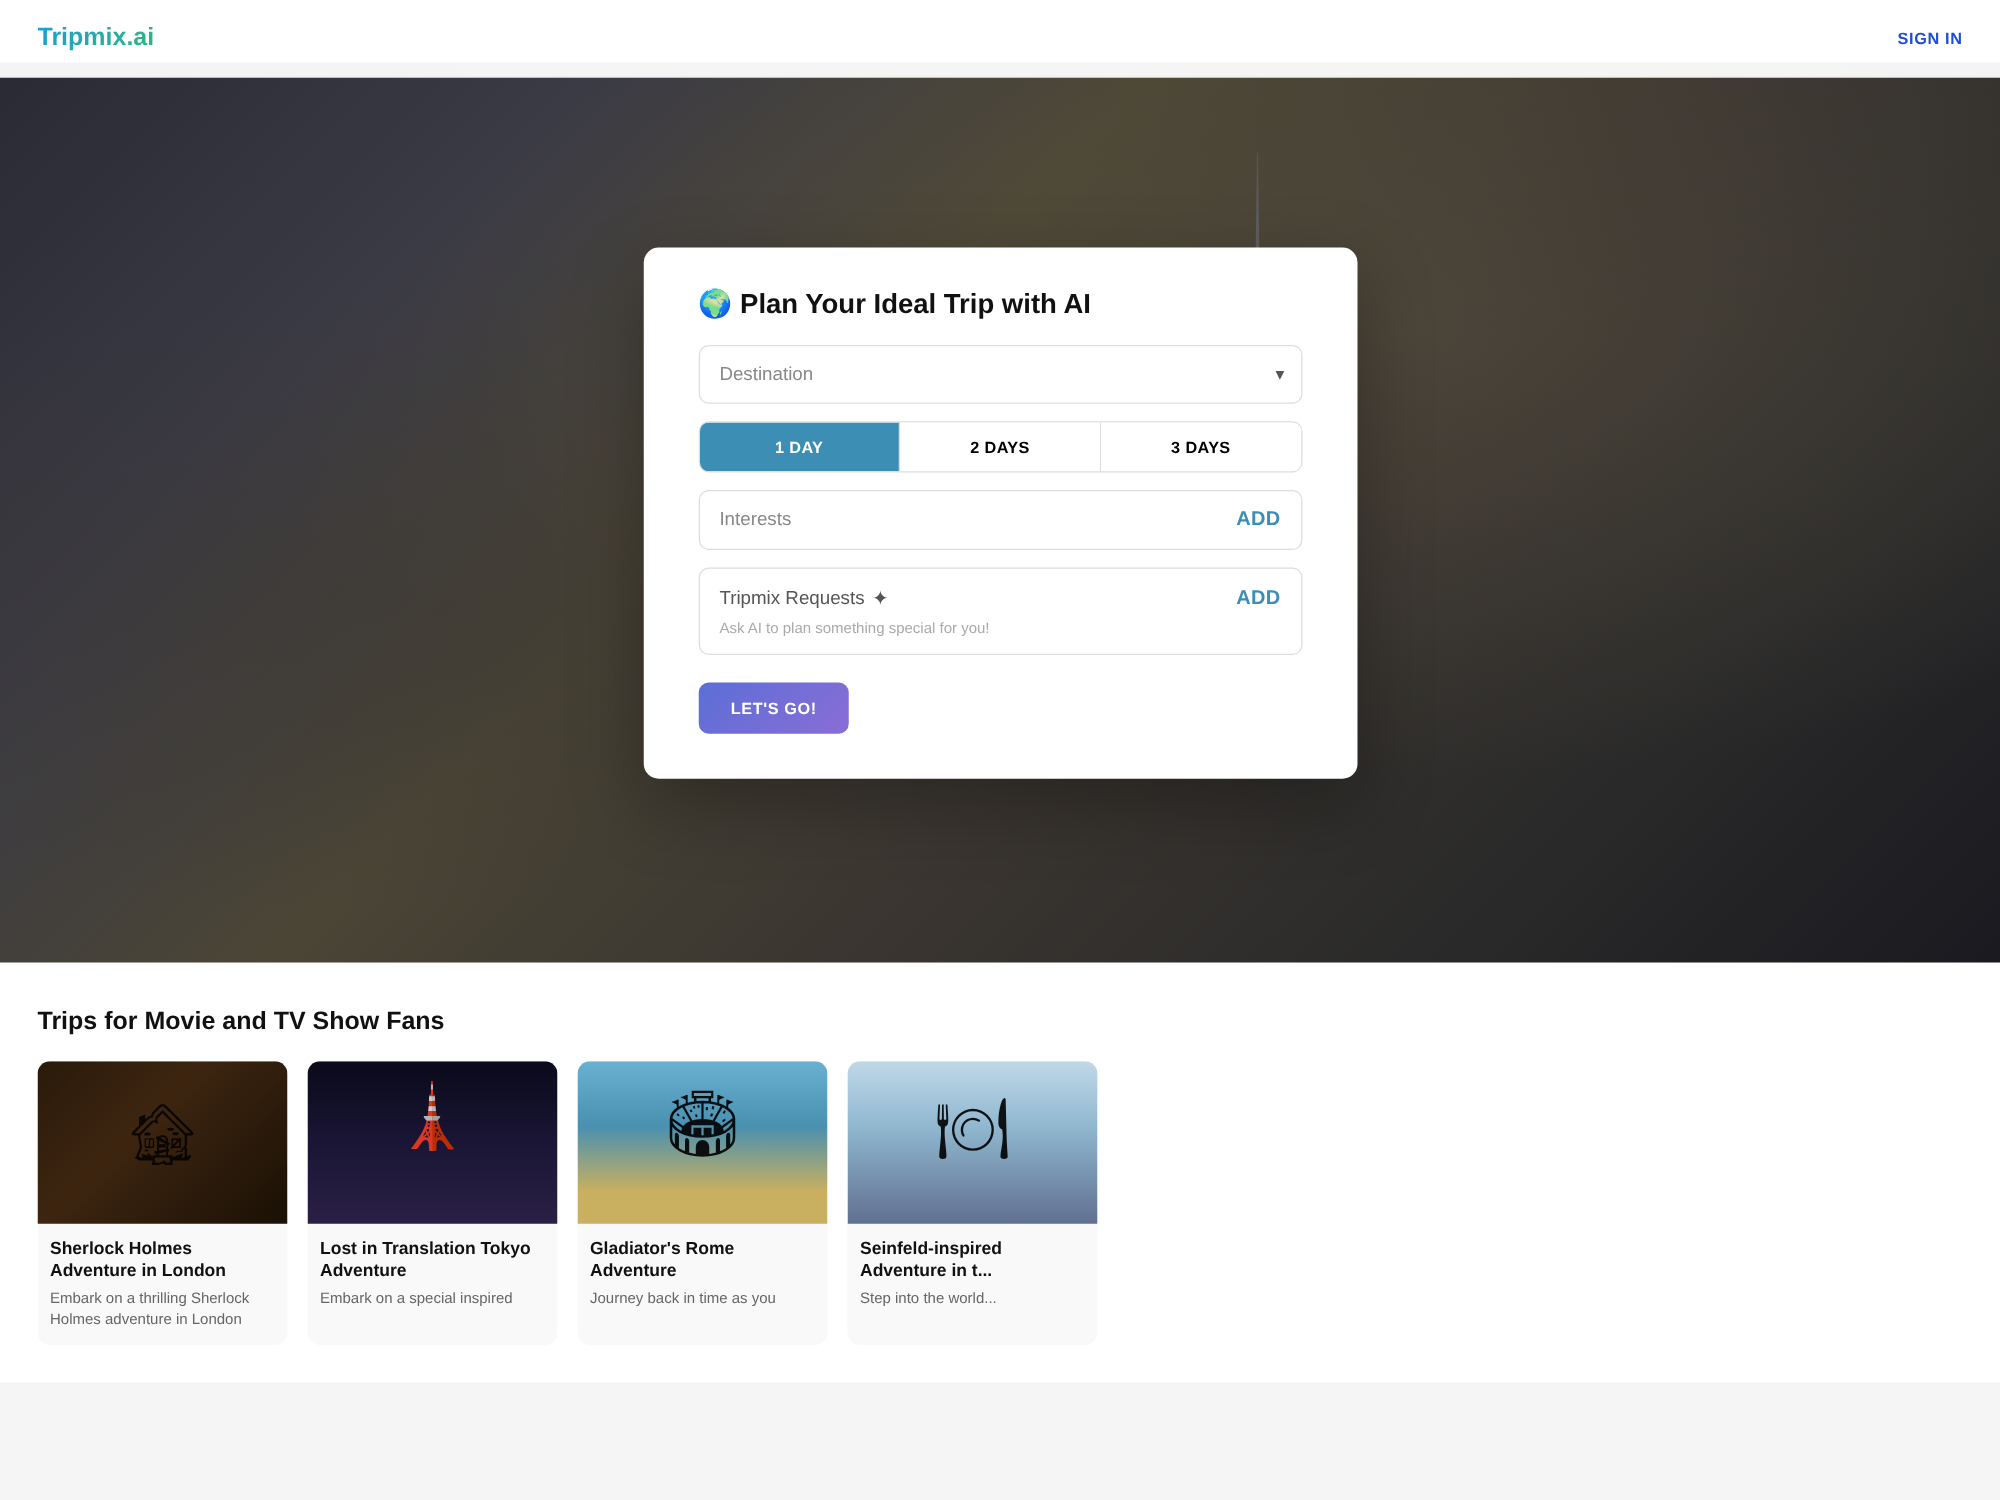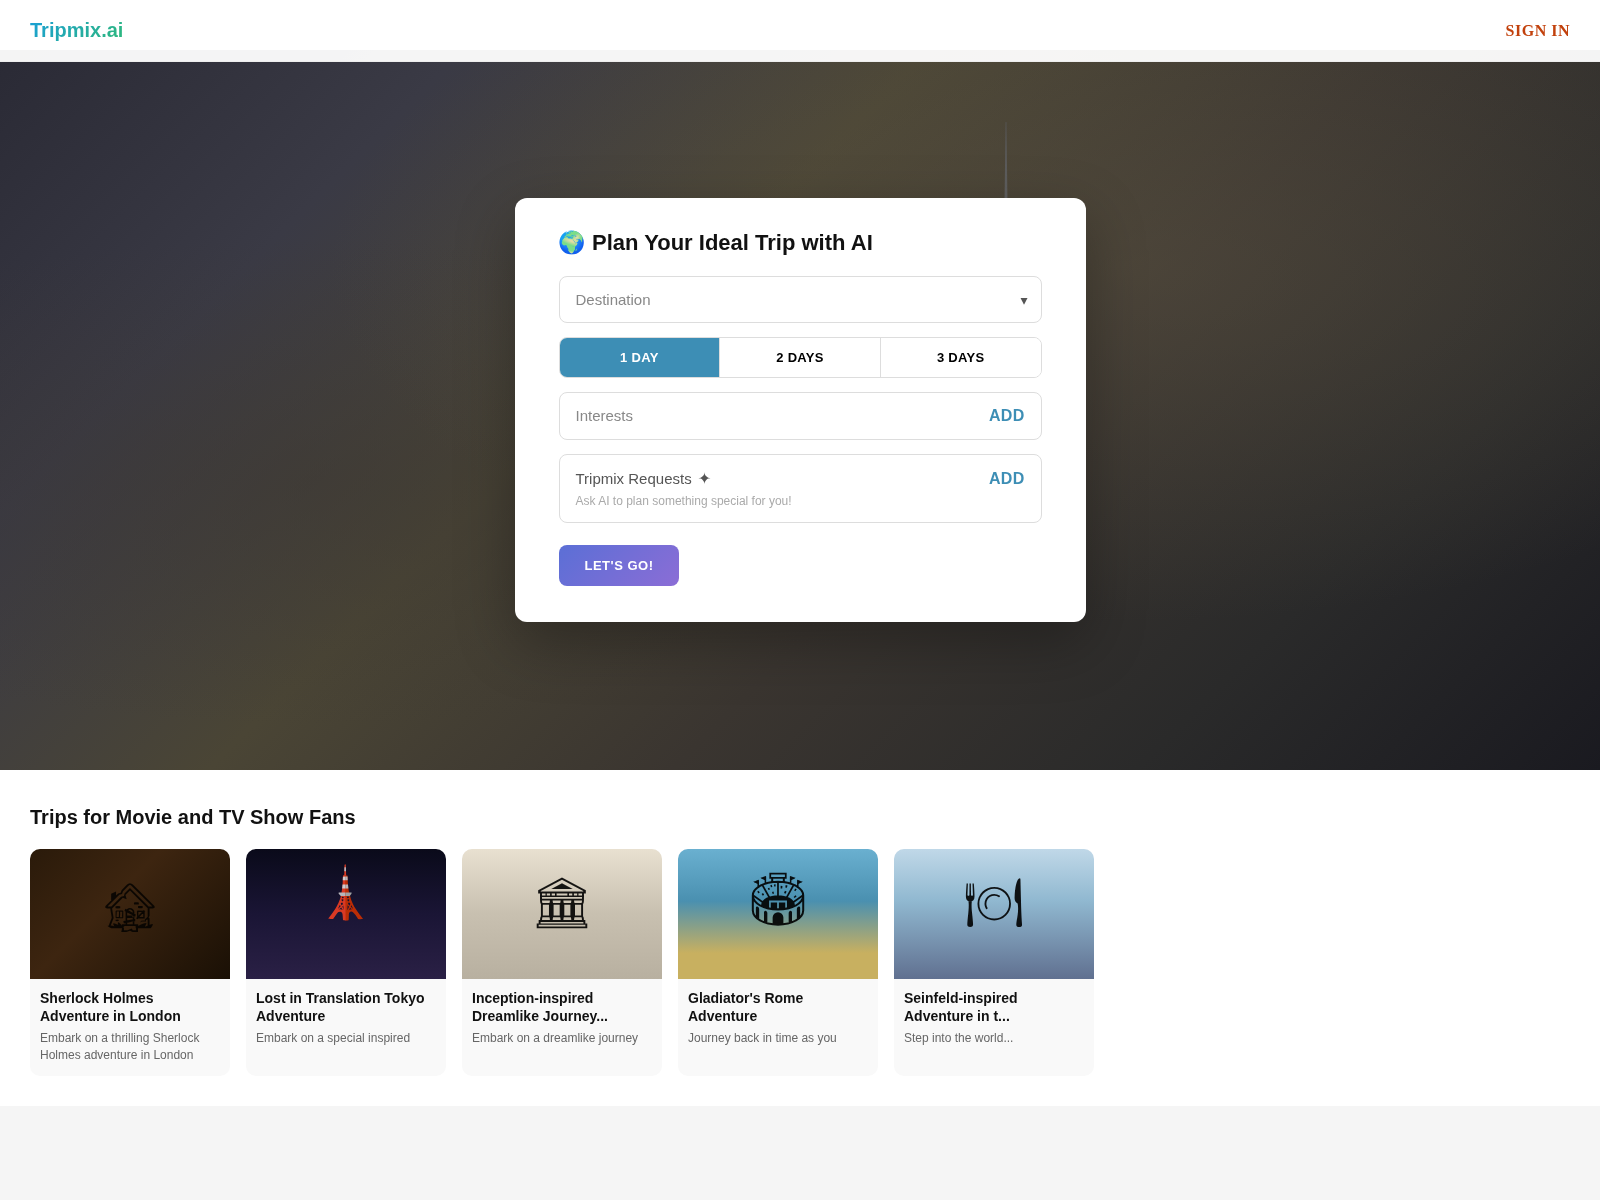--- a/index.html
+++ b/index.html
@@ -13,23 +13,22 @@
       display: flex; align-items: center; justify-content: space-between;
       padding: 0 30px;
       border-bottom: 1px solid #eee;
     }
     .logo {
       font-size: 20px; font-weight: 700;
       background: linear-gradient(135deg, #1a9fd6, #2eb87a);
       -webkit-background-clip: text; -webkit-text-fill-color: transparent;
     }
     .sign-in {
-      font-size: 16px; font-weight: 600; color: #c2410c; letter-spacing: 0.5px;
-      cursor: pointer;
-      font-family: Liberation Serif, serif;
+      font-size: 13px; font-weight: 600; color: #1d4ed8; letter-spacing: 0.5px;
+      cursor: pointer;
     }
 
     
     .hero {
       position: relative;
       height: 720px;
       display: flex; align-items: center; justify-content: center;
       margin-top: 50px;
     }
     .hero-bg {
@@ -317,27 +316,20 @@
     </div>
   </div>
       <div class="card">
     <div class="card-img-tokyo"></div>
     <div class="card-body">
       <div class="card-title">Lost in Translation Tokyo Adventure</div>
       <div class="card-desc">Embark on a special inspired</div>
     </div>
   </div>
       <div class="card">
-    <div class="card-img-inception"></div>
-    <div class="card-body">
-      <div class="card-title">Inception-inspired Dreamlike Journey...</div>
-      <div class="card-desc">Embark on a dreamlike journey</div>
-    </div>
-  </div>
-      <div class="card">
     <div class="card-img-rome"></div>
     <div class="card-body">
       <div class="card-title">Gladiator's Rome Adventure</div>
       <div class="card-desc">Journey back in time as you</div>
     </div>
   </div>
       <div class="card">
     <div class="card-img-seinfeld"></div>
     <div class="card-body">
       <div class="card-title">Seinfeld-inspired Adventure in t...</div>

